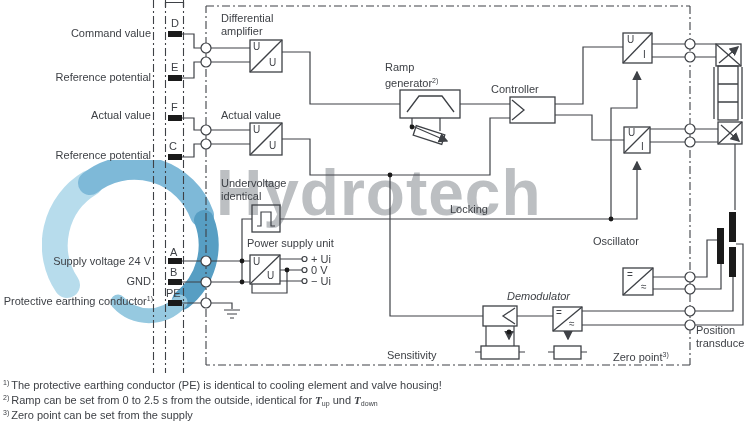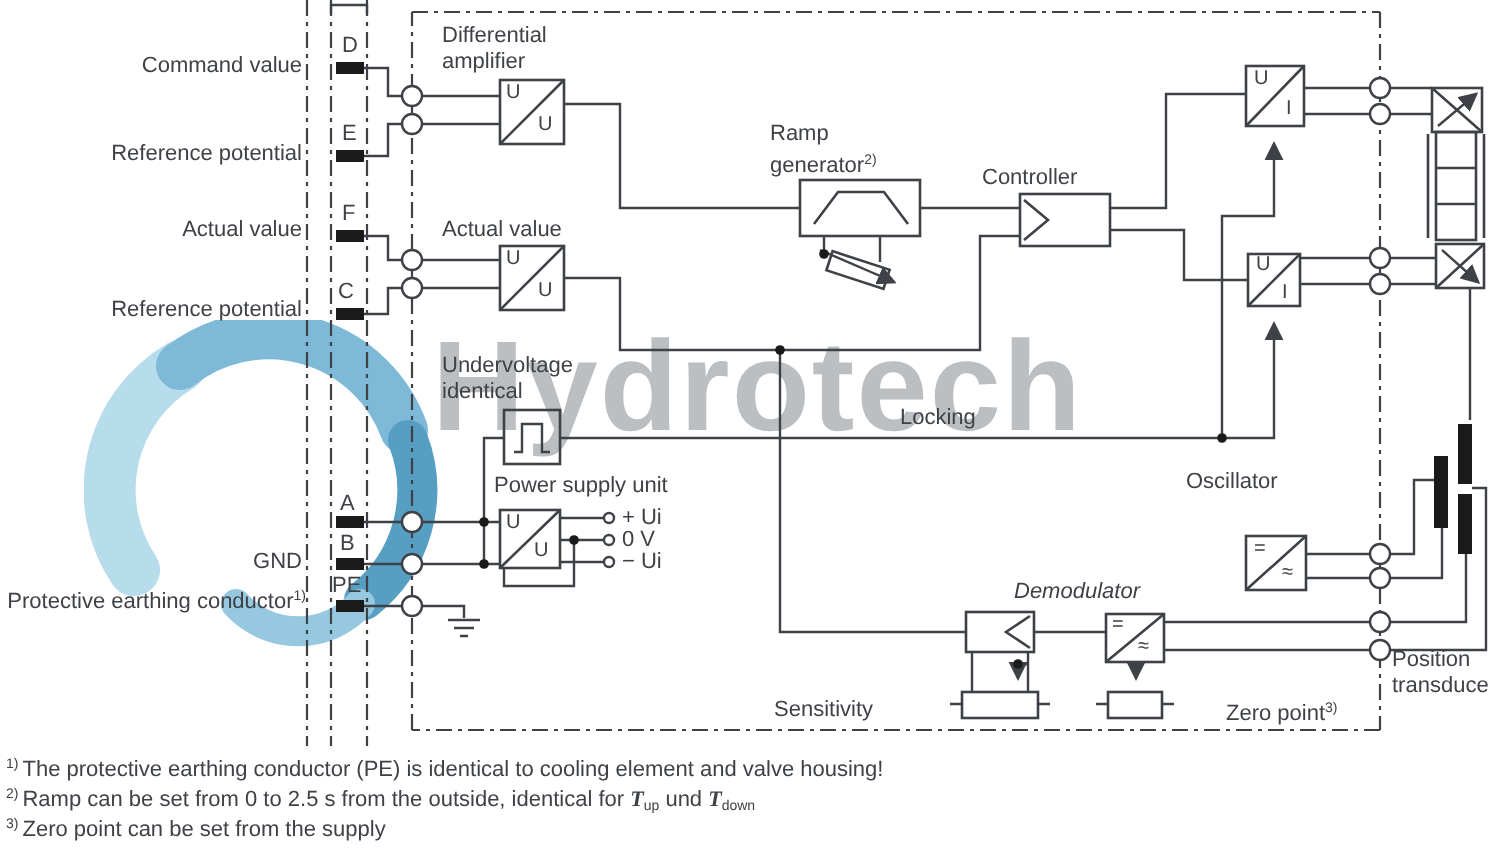--- a/index.html
+++ b/index.html
@@ -206,20 +206,21 @@
       <circle class="dot" cx="412" cy="127" r="2.4"></circle>
       <circle class="dot" cx="611" cy="219" r="2.4"></circle>
       <circle class="dot" cx="509" cy="332" r="2.4"></circle>
     </g>
   </svg>
 
   <div class="lbl rt" style="right:594px;top:27px;margin-left:33px;">Command value</div>
   <div class="lbl rt" style="right:594px;top:71px;">Reference potential</div>
   <div class="lbl rt" style="right:594px;top:109px;">Actual value</div>
   <div class="lbl rt" style="right:594px;top:149px;">Reference potential</div>
+  <div class="lbl rt" style="right:594px;top:255px;">Supply voltage  24 V</div>
   <div class="lbl rt" style="right:594px;top:275px;">GND</div>
   <div class="lbl rt" style="right:592px;top:292px;">
     <span>Protective earthing conductor</span><span class="sup">1)</span>
   </div>
 
   <div class="lbl" style="left:171px;top:17px;">D</div>
   <div class="lbl" style="left:171px;top:61px;">E</div>
   <div class="lbl" style="left:171px;top:101px;">F</div>
   <div class="lbl" style="left:169px;top:140px;">C</div>
   <div class="lbl" style="left:170px;top:246px;">A</div>

